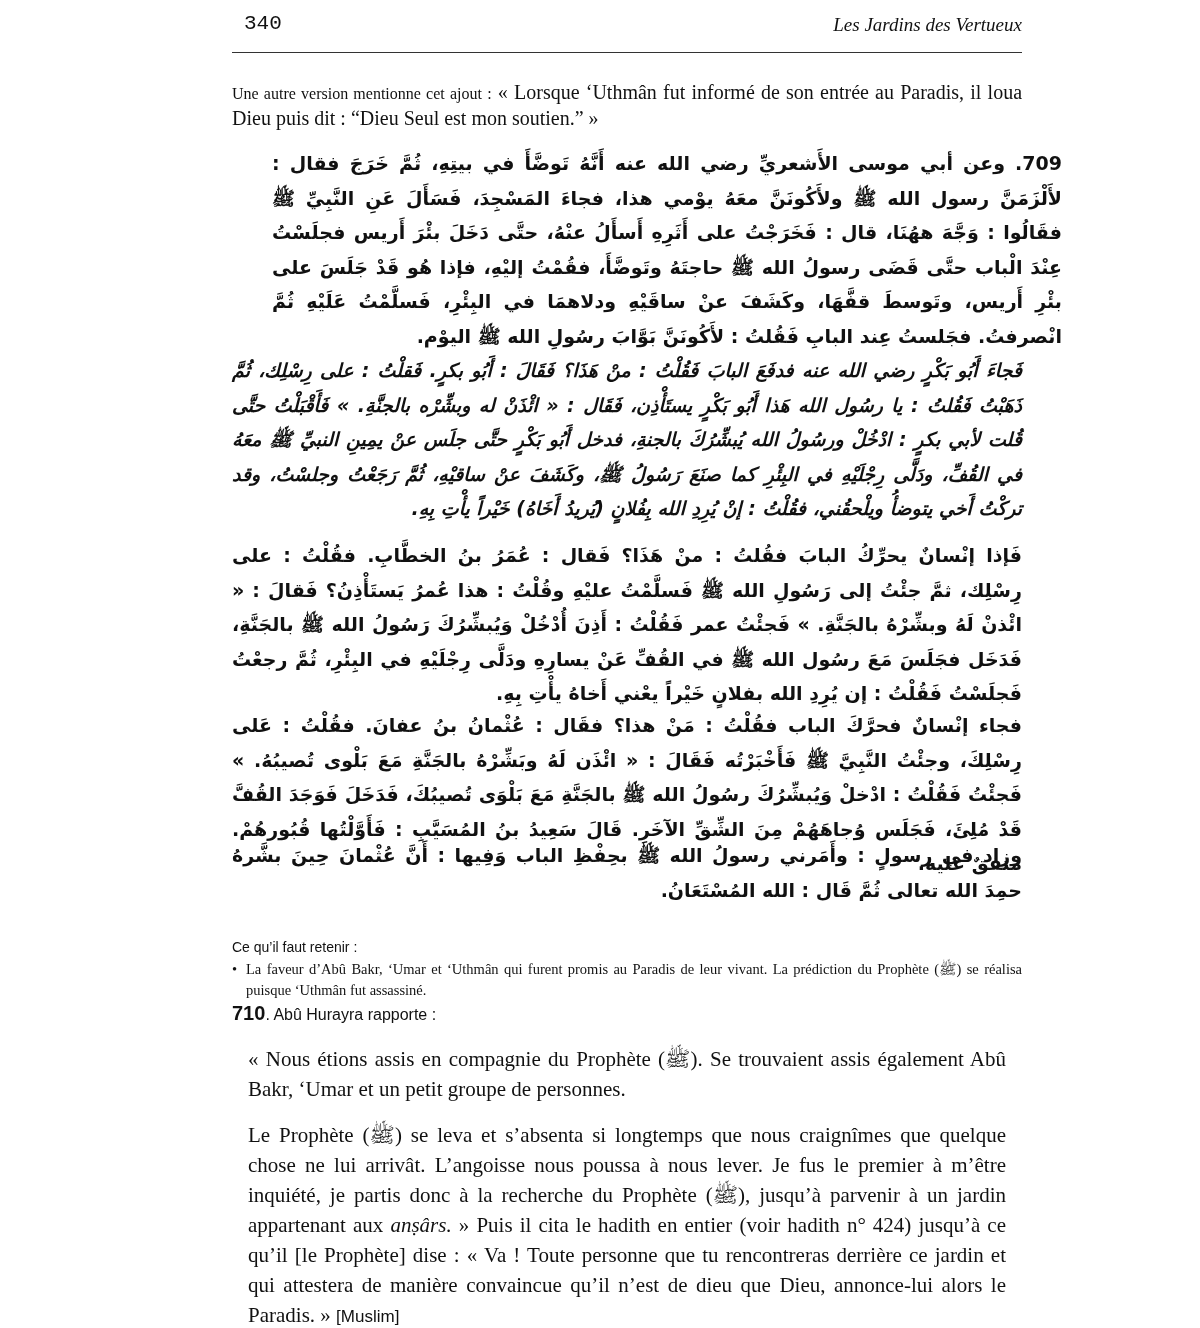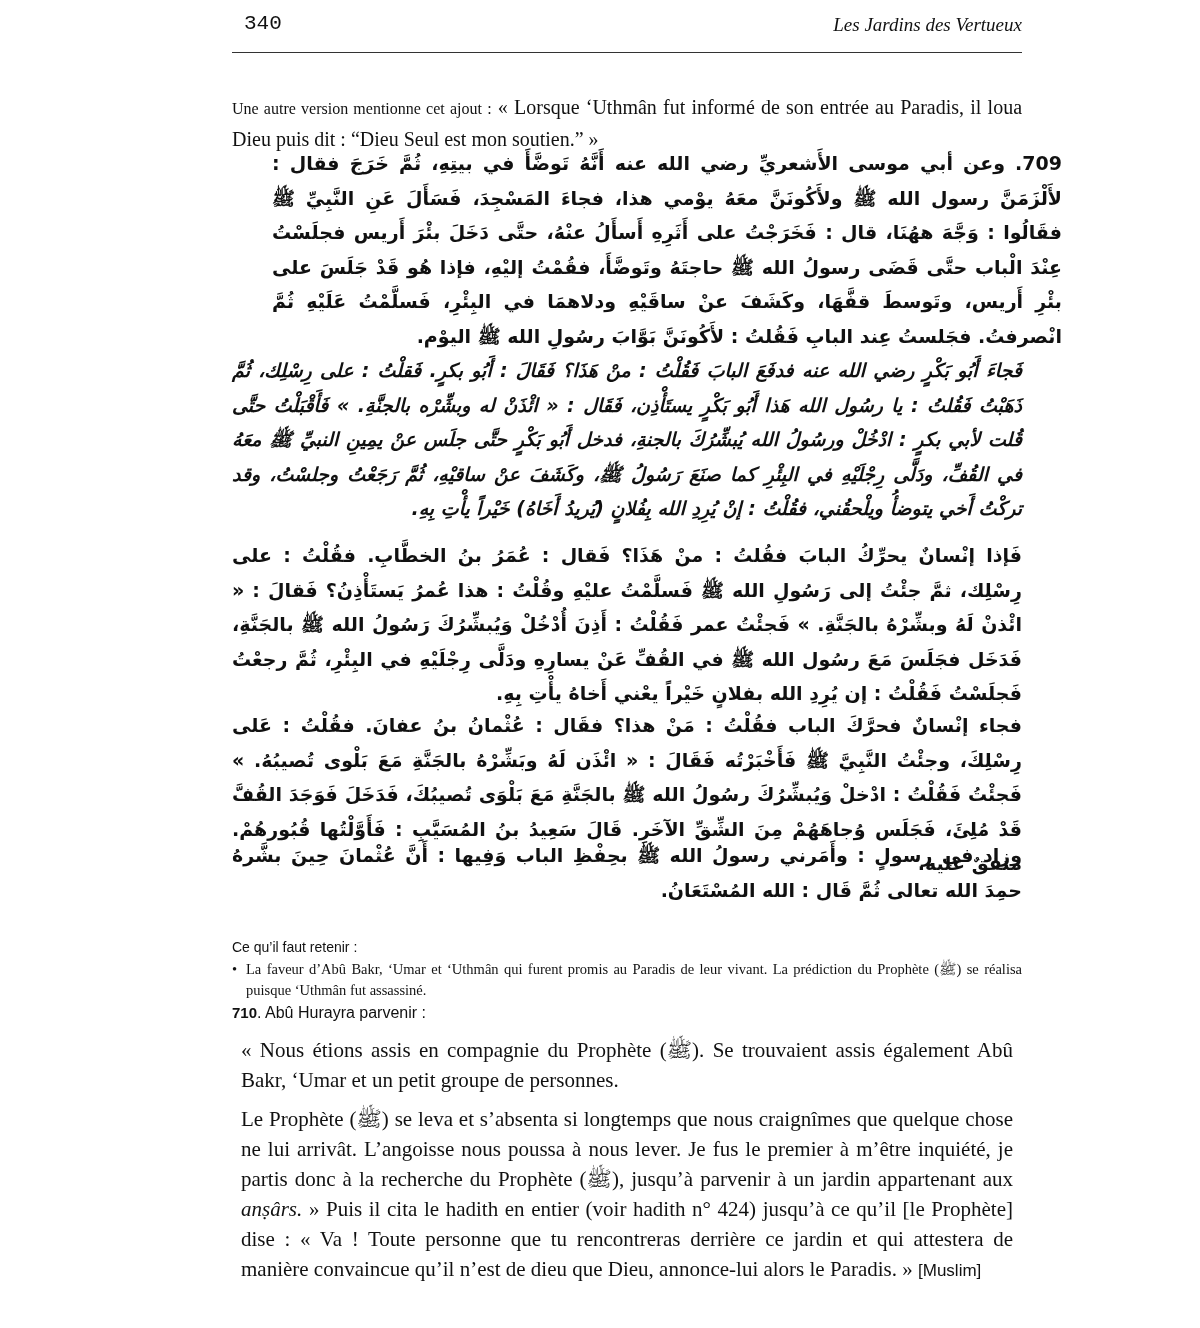--- a/index.html
+++ b/index.html
@@ -4,43 +4,43 @@
   <style>
     html, body { margin: 0; padding: 0; background: #ffffff; }
     body { width: 1200px; height: 1328px; position: relative; overflow: hidden; color: #111; }
     .page { position: absolute; left: 232px; top: 0; width: 790px; }
     .running-header { position: absolute; top: 10px; left: 0; width: 790px; height: 30px; }
     .page-number { position: absolute; left: 0; top: 2px; font-family: Liberation Mono, monospace; font-size: 21px; margin-left: 12px; }
     .book-title { position: absolute; right: 0; top: 4px; font-family: "Liberation Serif", serif; font-style: italic; font-size: 19px; }
     .header-rule { position: absolute; top: 42px; left: 0; width: 790px; height: 0; border-top: 1.5px solid #333; }
 
     .fr-block { position: absolute; left: 0; width: 790px; font-family: "Liberation Serif", serif; text-align: justify; }
-    .intro { top: 92px; font-size: 20px; line-height: 30px; }
+    .intro { top: 80px; font-size: 20px; line-height: 24px; }
     .intro .small-lead { font-size: 16px; }
 
     .arabic { position: absolute; left: 0; width: 790px; direction: rtl; text-align: justify; text-align-last: right;
               font-family: "DejaVu Sans", sans-serif; font-size: 19px; line-height: 34.5px; font-weight: bold; }
     .ar-p1 { top: 146px; margin-left: 40px; }
     .ar-p2 { top: 353px; font-style: italic; }
     .ar-p3 { top: 538px; }
     .ar-p4 { top: 708px; }
     .ar-p5 { top: 838px; }
     .arabic p { margin: 0; }
 
     .retain { position: absolute; top: 908px; left: 0; width: 790px; margin-top: 29px; }
     .retain-title { font-family: "Liberation Sans", sans-serif; font-size: 14px; line-height: 20px; }
     .retain-list { margin: 2px 0 0 0; padding: 0; list-style: none; }
     .retain-item { position: relative; padding-left: 14px; font-family: "Liberation Serif", serif; font-size: 14.5px; line-height: 21px; text-align: justify; }
     .bullet { position: absolute; left: 0; top: 0; }
 
     .hadith-710 { position: absolute; top: 1000px; left: 0; width: 790px; }
     .h710-head { font-family: "Liberation Sans", sans-serif; font-size: 16px; line-height: 26px; }
-    .h710-num { font-weight: bold; font-size: 15px; margin-top: 48px; }
+    .h710-num { font-weight: bold; font-size: 20px; margin-top: 48px; }
     .h710-body { font-family: "Liberation Serif", serif; font-size: 21px; line-height: 30px; text-align: justify; margin: 0; }
-    .h710-body p { margin: 9px; }
+    .h710-body p { margin: 16px; }
     .source { font-family: "Liberation Sans", sans-serif; font-size: 17px; }
     .italic { font-style: italic; }
   </style>
 </head>
 <body>
 
 <div class="page">
 
   <div class="running-header">
     <span class="page-number">340</span>
@@ -74,21 +74,21 @@
     <ul class="retain-list">
       <li class="retain-item">
         <span class="bullet">•</span>
         <span>La faveur d’Abû Bakr, ‘Umar et ‘Uthmân qui furent promis au Paradis de leur vivant. La prédiction du Prophète (ﷺ) se réalisa puisque ‘Uthmân fut assassiné.</span>
       </li>
     </ul>
   </div>
 
   <div class="hadith-710">
     <div class="h710-head">
-      <span class="h710-num">710</span><span>. Abû Hurayra parvenir :</span>
+      <span class="h710-num">710</span><span>. Abû Hurayra rapporte :</span>
     </div>
     <div class="h710-body">
       <p>« Nous étions assis en compagnie du Prophète (ﷺ). Se trouvaient assis également Abû Bakr, ‘Umar et un petit groupe de personnes.</p>
       <p><span>Le Prophète (ﷺ) se leva et s’absenta si longtemps que nous craignîmes que quelque chose ne lui arrivât. L’angoisse nous poussa à nous lever. Je fus le premier à m’être inquiété, je partis donc à la recherche du Prophète (ﷺ), jusqu’à parvenir à un jardin appartenant aux </span><span class="italic">anṣârs.</span><span> » Puis il cita le hadith en entier (voir hadith n° 424) jusqu’à ce qu’il [le Prophète] dise : « Va ! Toute personne que tu rencontreras derrière ce jardin et qui attestera de manière convaincue qu’il n’est de dieu que Dieu, annonce-lui alors le Paradis. » </span><span class="source">[Muslim]</span></p>
     </div>
   </div>
 
 </div>
 
 </body></html>

